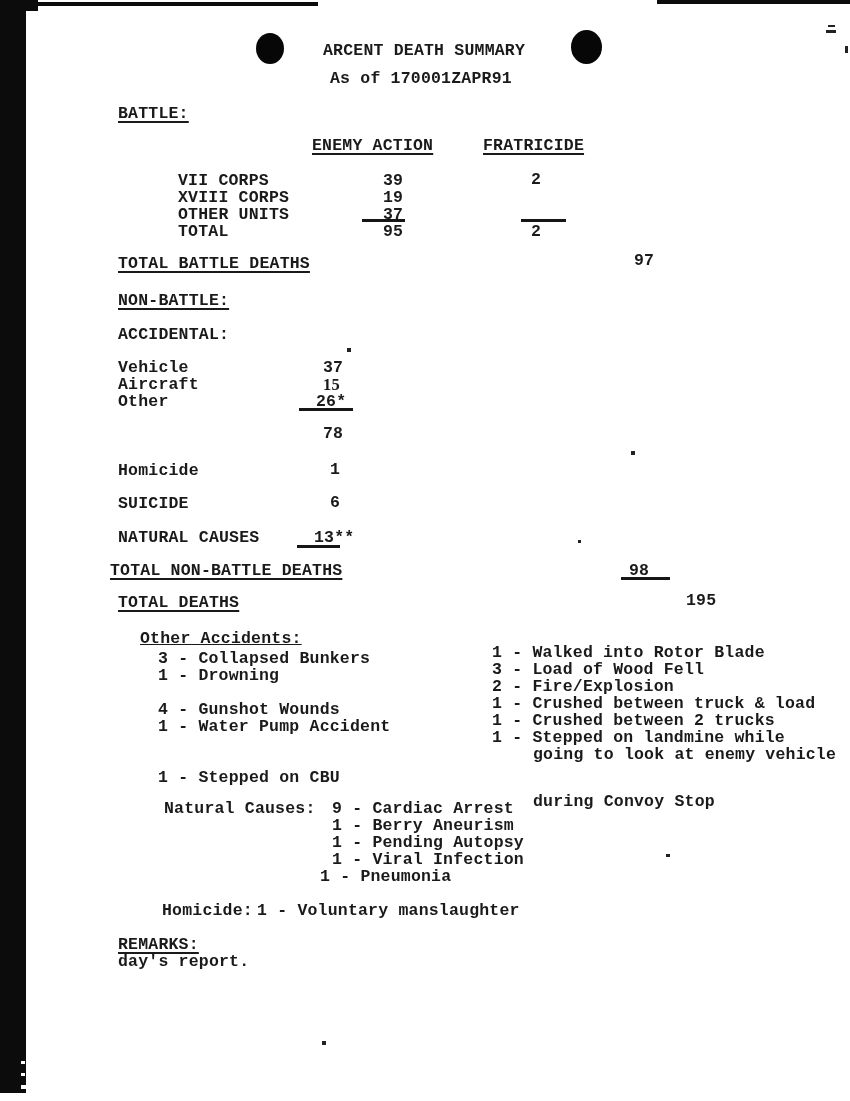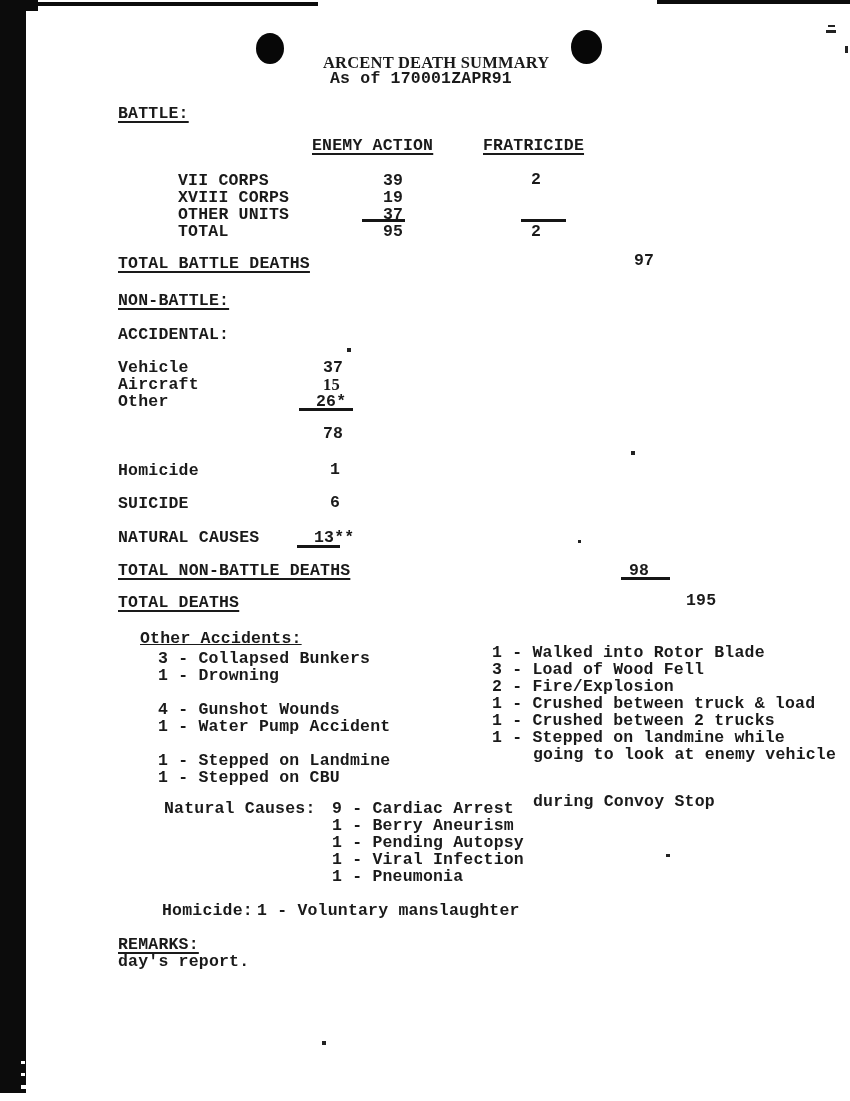--- a/index.html
+++ b/index.html
@@ -36,21 +36,21 @@
   <div class="punch" style="left:571px;top:30px;width:31px;height:34px;"></div>
   <div class="speck" style="left:828px;top:25px;width:7px;height:2px;"></div>
   <div class="speck" style="left:826px;top:30px;width:10px;height:3px;"></div>
   <div class="speck" style="left:845px;top:46px;width:3px;height:7px;"></div>
   <div class="speck" style="left:347px;top:348px;width:4px;height:4px;"></div>
   <div class="speck" style="left:631px;top:451px;width:4px;height:4px;"></div>
   <div class="speck" style="left:578px;top:540px;width:3px;height:3px;"></div>
   <div class="speck" style="left:666px;top:854px;width:4px;height:3px;"></div>
   <div class="speck" style="left:322px;top:1041px;width:4px;height:4px;"></div>
 
-  <div class="t" style="left:323px;top:54px;font-family:Liberation Serif, serif;">ARCENT DEATH SUMMARY</div>
+  <div class="t" style="left:323px;top:42px;">ARCENT DEATH SUMMARY</div>
   <div class="t" style="left:330px;top:70px;">As of 170001ZAPR91</div>
 
   <div class="t u" style="left:118px;top:105px;">BATTLE:</div>
   <div class="t u" style="left:312px;top:137px;">ENEMY ACTION</div>
   <div class="t u" style="left:483px;top:137px;">FRATRICIDE</div>
 
   <div class="t" style="left:178px;top:172px;">VII CORPS</div>
   <div class="t" style="left:383px;top:172px;">39</div>
   <div class="t" style="left:531px;top:171px;">2</div>
 
@@ -85,50 +85,49 @@
   <div class="t" style="left:118px;top:462px;">Homicide</div>
   <div class="t" style="left:330px;top:461px;">1</div>
 
   <div class="t" style="left:118px;top:495px;">SUICIDE</div>
   <div class="t" style="left:330px;top:494px;">6</div>
 
   <div class="t" style="left:118px;top:529px;">NATURAL CAUSES</div>
   <div class="t" style="left:314px;top:529px;">13**</div>
   <div class="rule" style="left:297px;top:545px;width:43px;height:3px;"></div>
 
-  <div class="t u" style="left:118px;top:562px;">TOTAL NON-BATTLE DEATHS</div>
+  <div class="t u" style="left:110px;top:562px;">TOTAL NON-BATTLE DEATHS</div>
   <div class="t" style="left:629px;top:562px;">98</div>
   <div class="rule" style="left:621px;top:577px;width:49px;height:3px;"></div>
 
   <div class="t u" style="left:118px;top:594px;">TOTAL DEATHS</div>
   <div class="t" style="left:686px;top:592px;">195</div>
 
   <div class="t" style="left:140px;top:630px;text-decoration:underline;">Other Accidents:</div>
   <div class="t" style="left:158px;top:650px;">3 - Collapsed Bunkers</div>
   <div class="t" style="left:158px;top:667px;">1 - Drowning</div>
   <div class="t" style="left:158px;top:701px;">4 - Gunshot Wounds</div>
   <div class="t" style="left:158px;top:718px;">1 - Water Pump Accident</div>
-  <div class="t" style="left:158px;top:752px;">1 - Stepped on Landmine</div>
   <div class="t" style="left:158px;top:769px;">1 - Stepped on CBU</div>
 
   <div class="t" style="left:492px;top:644px;">1 - Walked into Rotor Blade</div>
   <div class="t" style="left:492px;top:661px;">3 - Load of Wood Fell</div>
   <div class="t" style="left:492px;top:678px;">2 - Fire/Explosion</div>
   <div class="t" style="left:492px;top:695px;">1 - Crushed between truck &amp; load</div>
   <div class="t" style="left:492px;top:712px;">1 - Crushed between 2 trucks</div>
   <div class="t" style="left:492px;top:729px;">1 - Stepped on landmine while</div>
   <div class="t" style="left:533px;top:746px;">going to look at enemy vehicle</div>
   <div class="t" style="left:533px;top:793px;">during Convoy Stop</div>
 
   <div class="t" style="left:164px;top:800px;">Natural Causes:</div>
   <div class="t" style="left:332px;top:800px;">9 - Cardiac Arrest</div>
   <div class="t" style="left:332px;top:817px;">1 - Berry Aneurism</div>
   <div class="t" style="left:332px;top:834px;">1 - Pending Autopsy</div>
   <div class="t" style="left:332px;top:851px;">1 - Viral Infection</div>
-  <div class="t" style="left:332px;top:868px;">1 - Pneumonia</div>
+  <div class="t" style="left:320px;top:868px;">1 - Pneumonia</div>
 
   <div class="t" style="left:162px;top:902px;">Homicide:</div>
   <div class="t" style="left:257px;top:902px;">1 - Voluntary manslaughter</div>
 
   <div class="t u" style="left:118px;top:936px;">REMARKS:</div>
   <div class="t" style="left:118px;top:953px;">day's report.</div>
 
 </div>
 
 </body></html>

